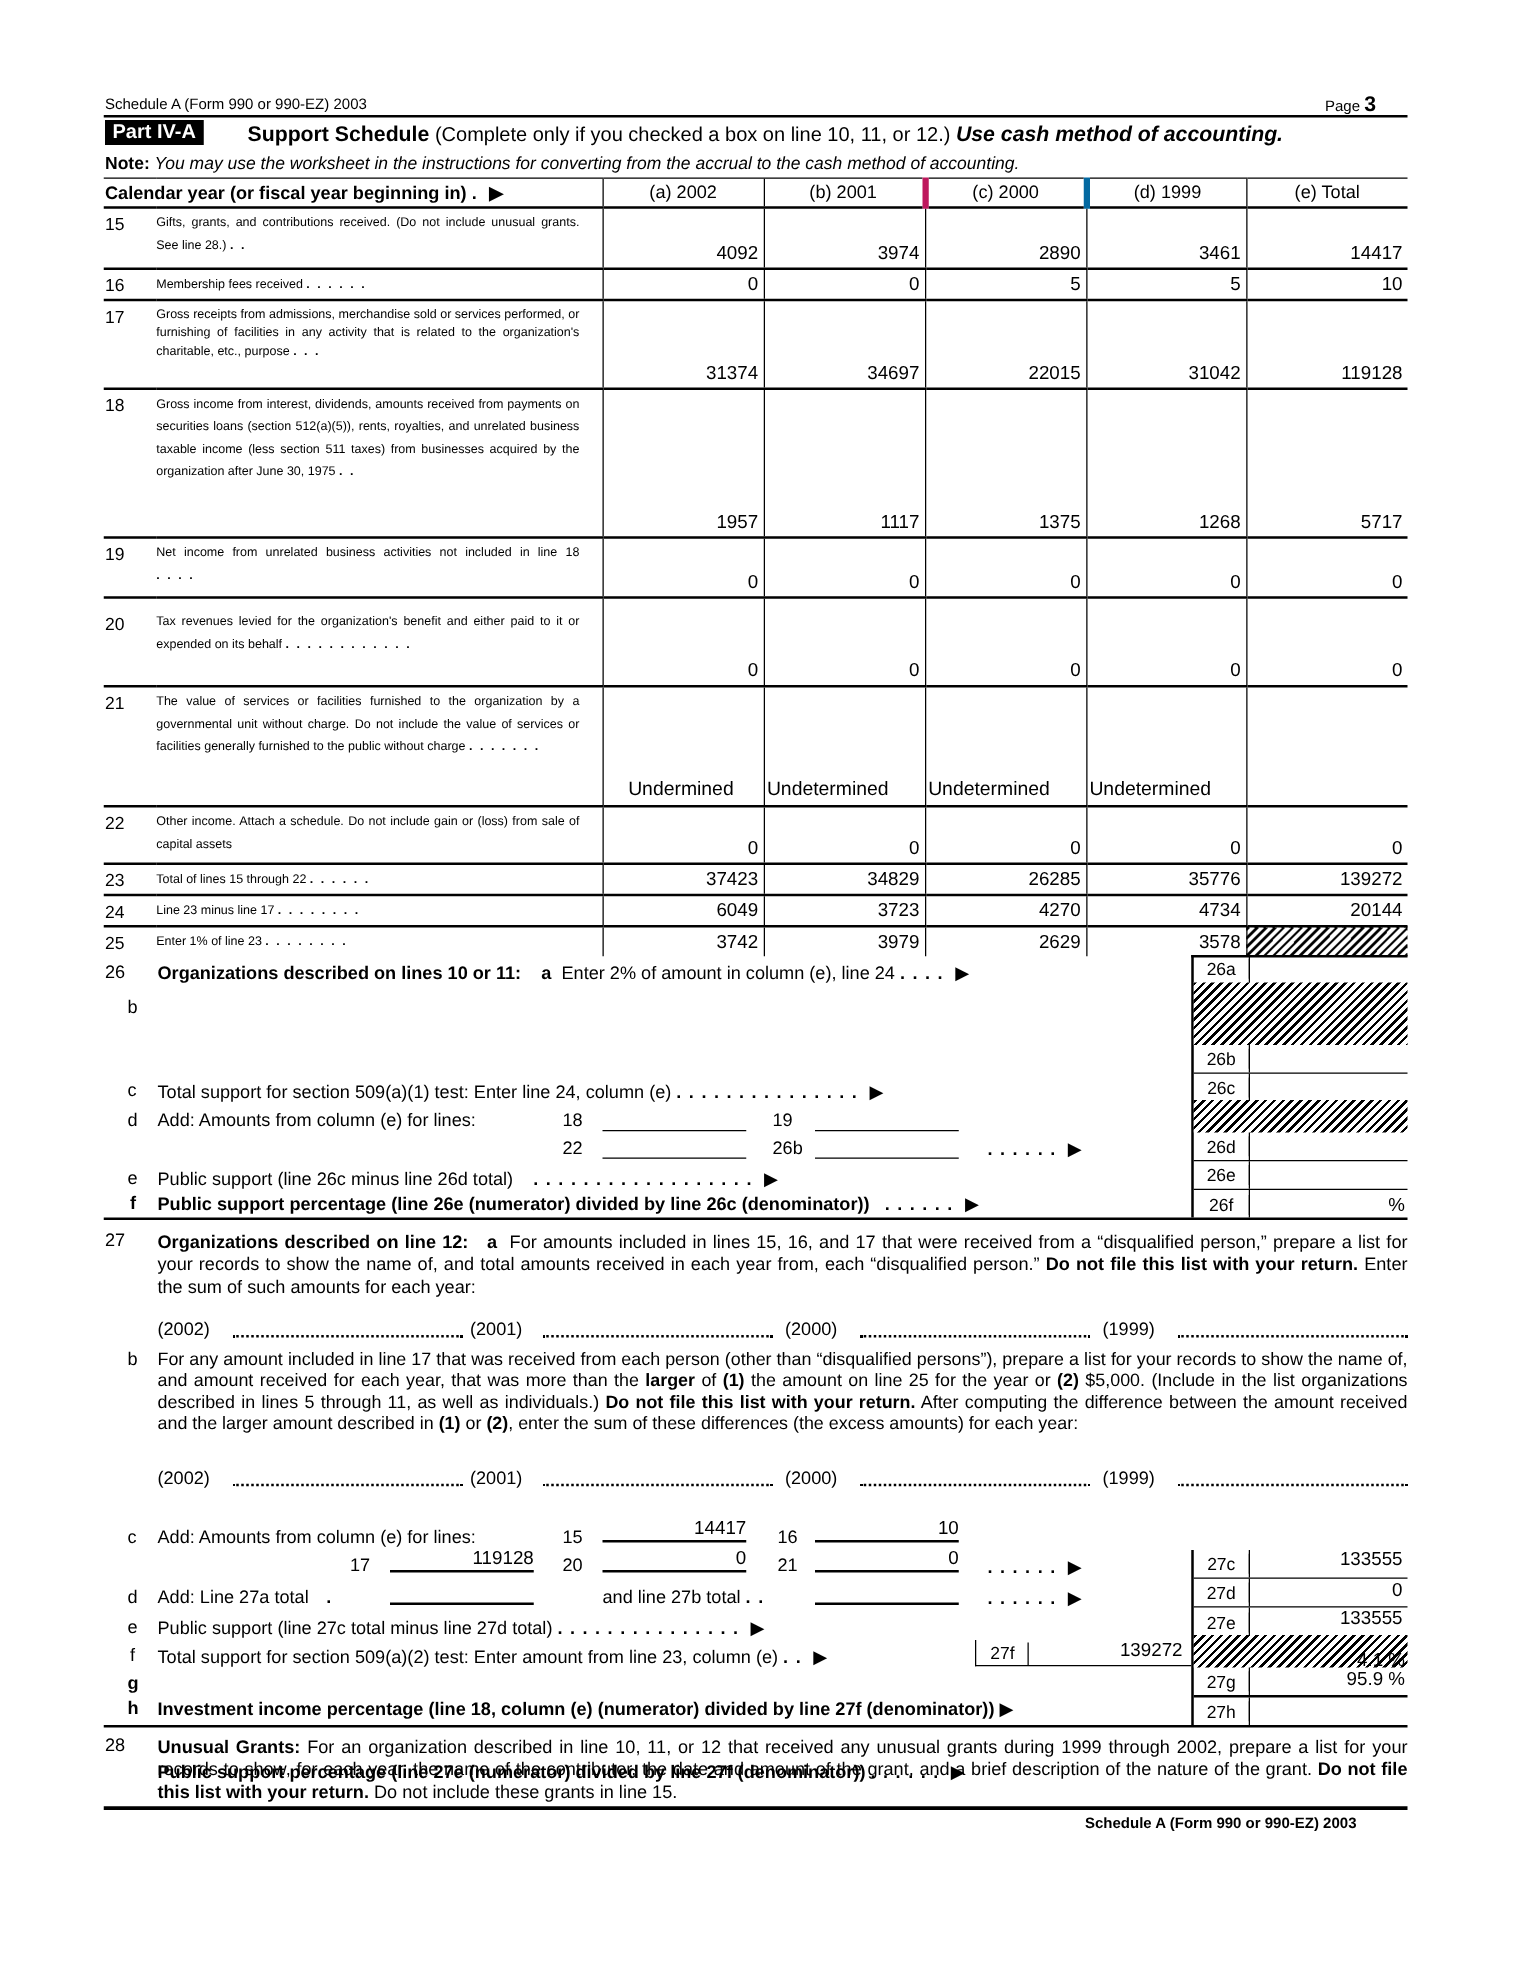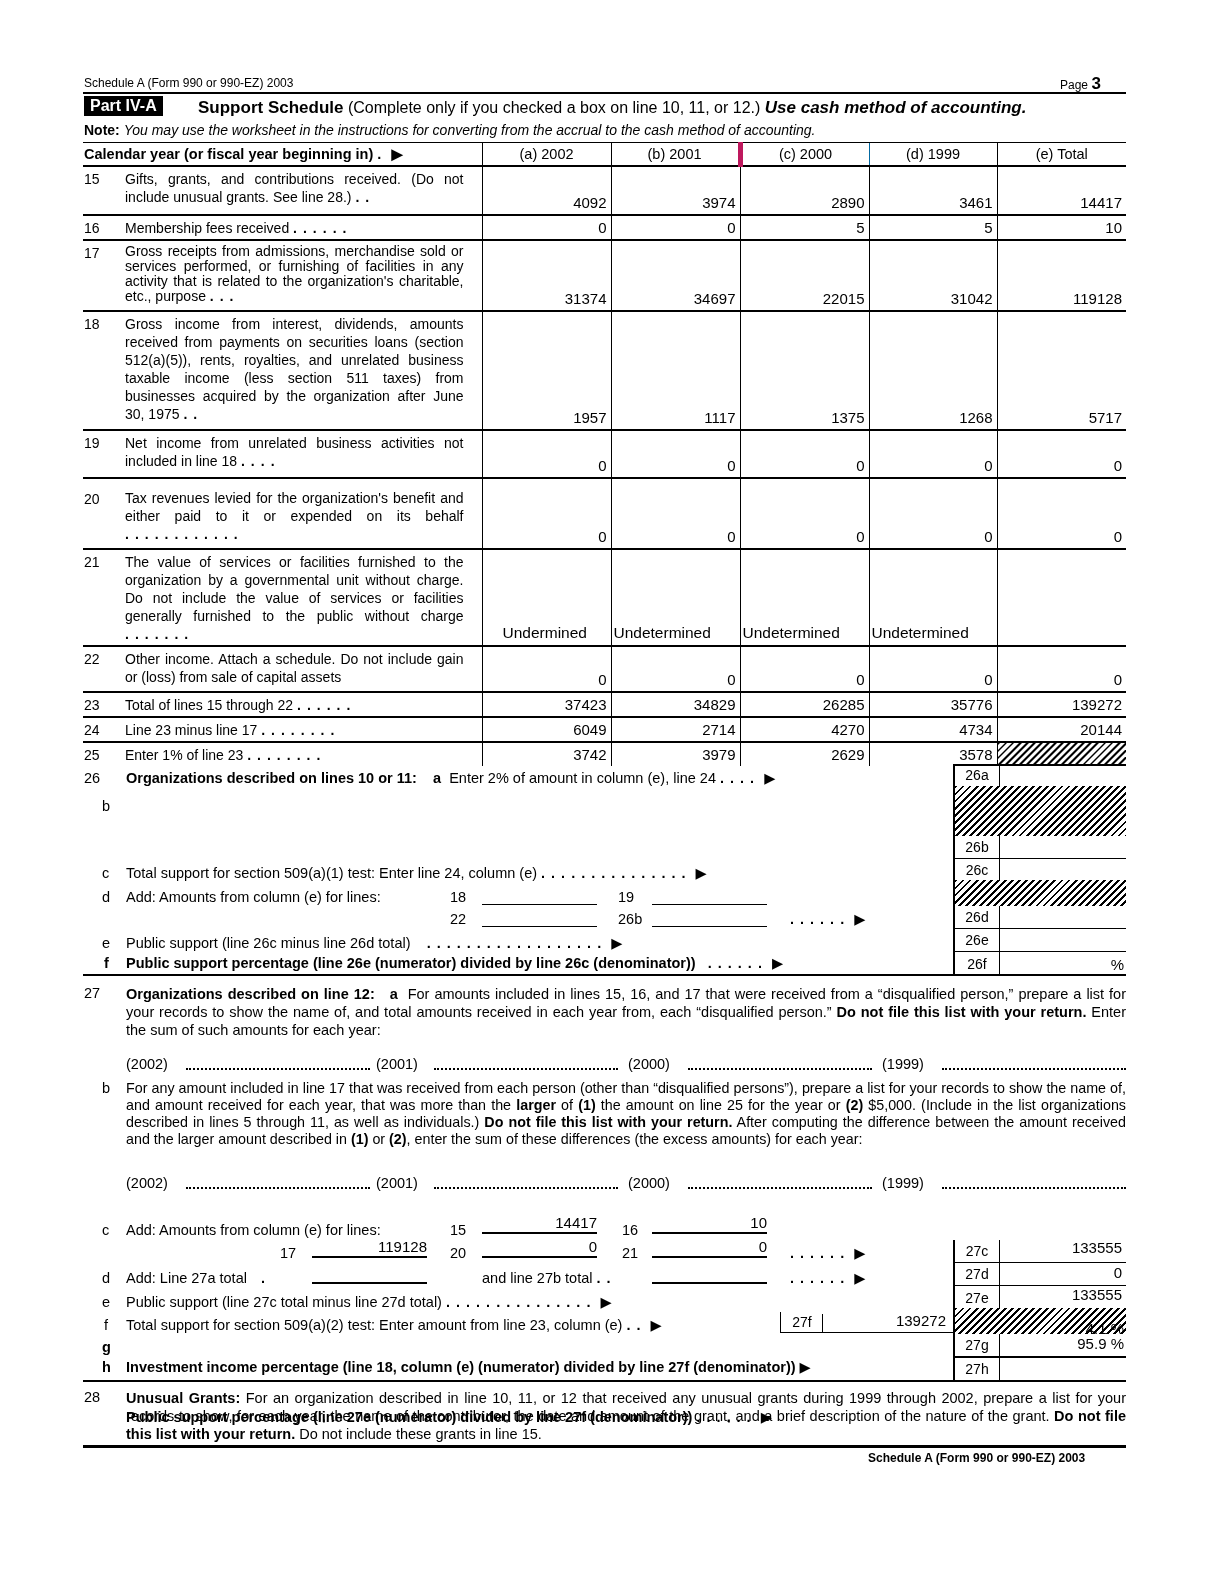--- a/index.html
+++ b/index.html
@@ -12,21 +12,21 @@
   .part-box { left:84px; top:96px; background:#000; color:#fff; font-weight:bold; font-size:16px; padding:1px 6px; }
   .part-title { left:198px; top:98px; font-size:16px; }
   .part-title b { font-size:17px; }
   .note { left:84px; top:122px; font-size:14px; }
   .note i { font-style:italic; }
   table.main { position:absolute; left:83px; top:142px; width:1043px; border-collapse:collapse; table-layout:fixed; }
   table.main td, table.main th { font-size:14.5px; padding:0; vertical-align:bottom; }
   table.main th { font-weight:normal; text-align:center; border-top:1px solid #000; border-bottom:2px solid #000; height:22px; vertical-align:middle; }
   table.main th.first { text-align:left; font-weight:bold; padding-left:1px; }
   table.main td.num { width:42px; vertical-align:top; padding-top:4px; padding-left:1px; font-size:14px; }
-  table.main td.desc { vertical-align:top; padding:3px 18px 2px 0; text-align:justify; line-height:18px; font-size:14px; }
+  table.main td.desc { vertical-align:top; padding:3px 18px 2px 0; text-align:justify; line-height:18px; font-size:10px; }
   table.main td.val { text-align:right; padding-right:4px; padding-bottom:3px; border-left:1px solid #000; font-size:15px; }
   table.main tr.r td { border-bottom:2px solid #000; }
   .dots { letter-spacing:6px; font-weight:bold; }
   .hatch { background: repeating-linear-gradient(135deg, #000 0 2px, #fff 2px 5px); }
   .sec { position:absolute; font-size:14.5px; }
   .box { position:absolute; border-left:2px solid #000; }
   .boxlab { position:absolute; font-size:14px; text-align:center; width:44px; border-right:1px solid #000; }
   .hline { position:absolute; height:1px; background:#000; }
   .hline2 { position:absolute; height:2px; background:#000; }
   .uline { position:absolute; border-bottom:1px solid #000; text-align:right; font-size:15px; }
@@ -54,21 +54,21 @@
       <col style="width:129px">
       <col style="width:128px">
       <col style="width:129px">
   </colgroup>
   <tbody>
       <tr>
     <th class="first" colspan="2"><span>Calendar year (or fiscal year beginning in)</span> <span class="dots">.</span> <span>▶</span></th>
     <th style="border-left:1px solid #000"><span>(a)</span> <span>2002</span></th>
     <th style="border-left:1px solid #000"><span>(b)</span> <span>2001</span></th>
     <th style="border-left:5px solid #be185d"><span>(c)</span> <span>2000</span></th>
-    <th style="border-left:1px solid #0369a1"><span>(d)</span> <span>1999</span></th>
+    <th style="border-left:5px solid #0369a1"><span>(d)</span> <span>1999</span></th>
     <th style="border-left:1px solid #000"><span>(e)</span> <span>Total</span></th>
   </tr>
 
   <tr class="r" style="height:49px">
     <td class="num">15</td>
     <td class="desc"><span>Gifts, grants, and contributions received. (Do not include unusual grants. See line 28.)</span> <span class="dots">..</span></td>
     <td class="val">4092</td>
     <td class="val">3974</td>
     <td class="val">2890</td>
     <td class="val">3461</td>
@@ -152,21 +152,21 @@
     <td class="val">34829</td>
     <td class="val">26285</td>
     <td class="val">35776</td>
     <td class="val">139272</td>
   </tr>
 
   <tr class="r" style="height:24px">
     <td class="num">24</td>
     <td class="desc"><span>Line 23 minus line 17</span> <span class="dots">........</span></td>
     <td class="val">6049</td>
-    <td class="val">2714</td>
+    <td class="val">3723</td>
     <td class="val">4270</td>
     <td class="val">4734</td>
     <td class="val">20144</td>
   </tr>
 
   <tr style="height:23px">
     <td class="num">25</td>
     <td class="desc"><span>Enter 1% of line 23</span> <span class="dots">........</span></td>
     <td class="val">3742</td>
     <td class="val">3979</td>

